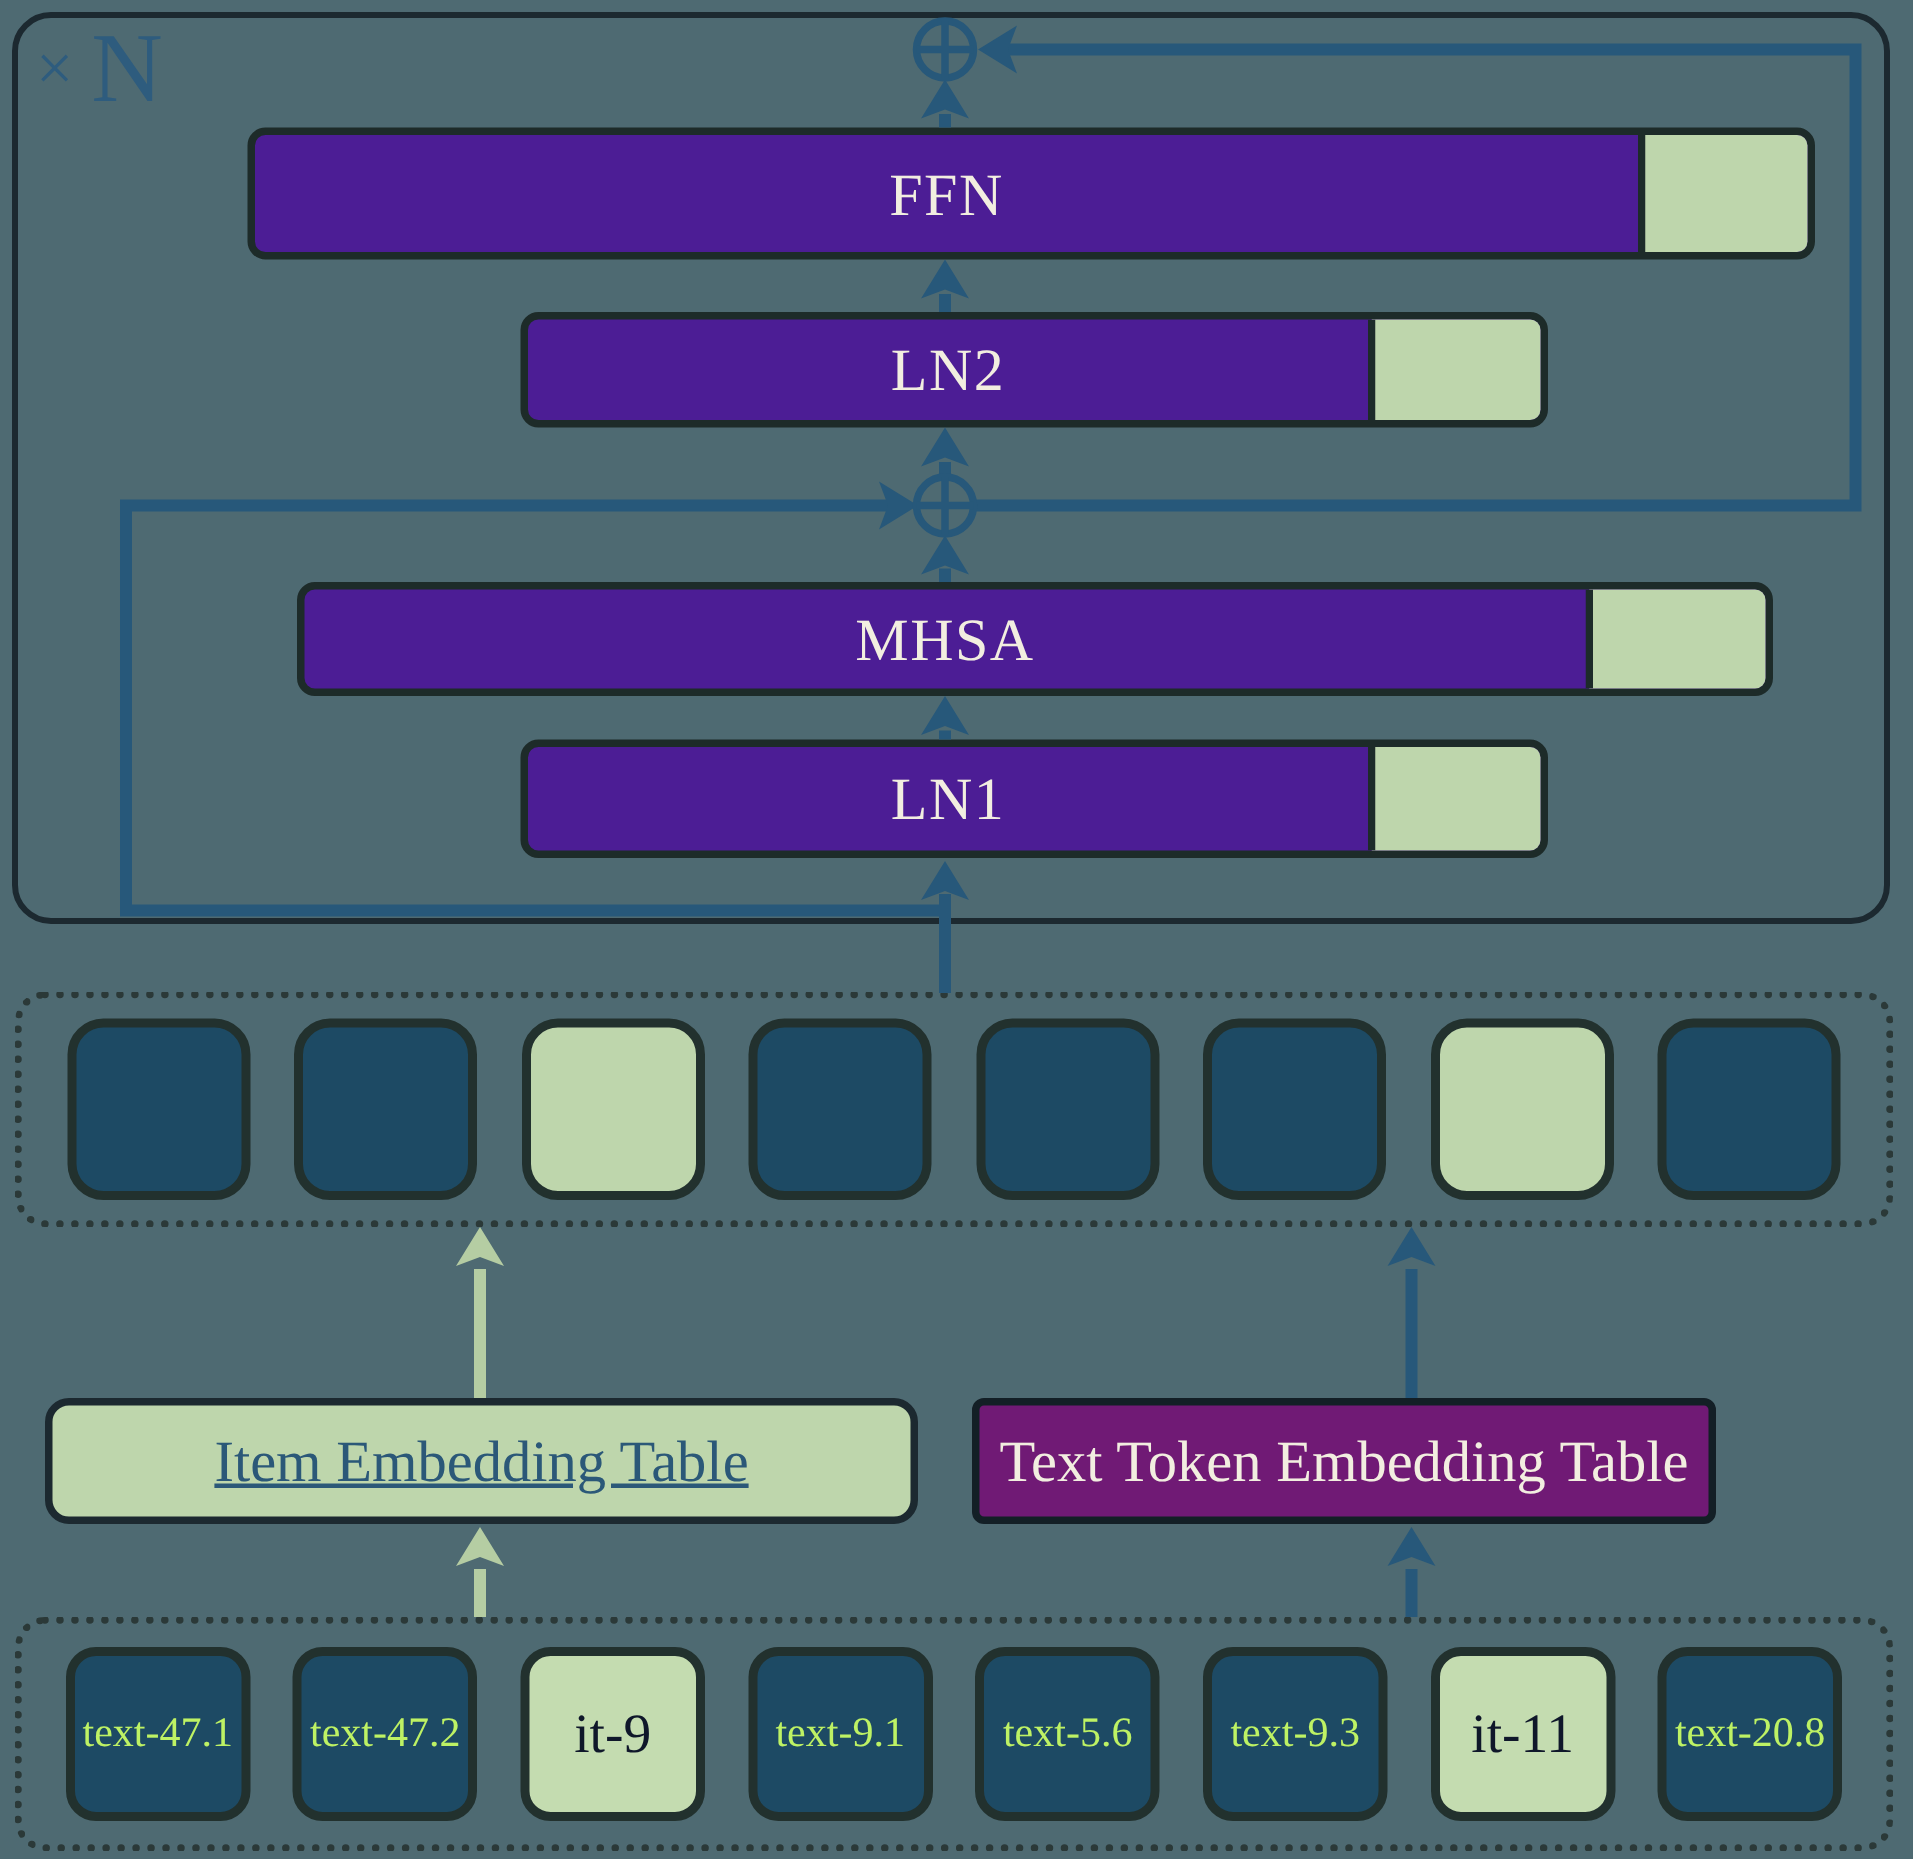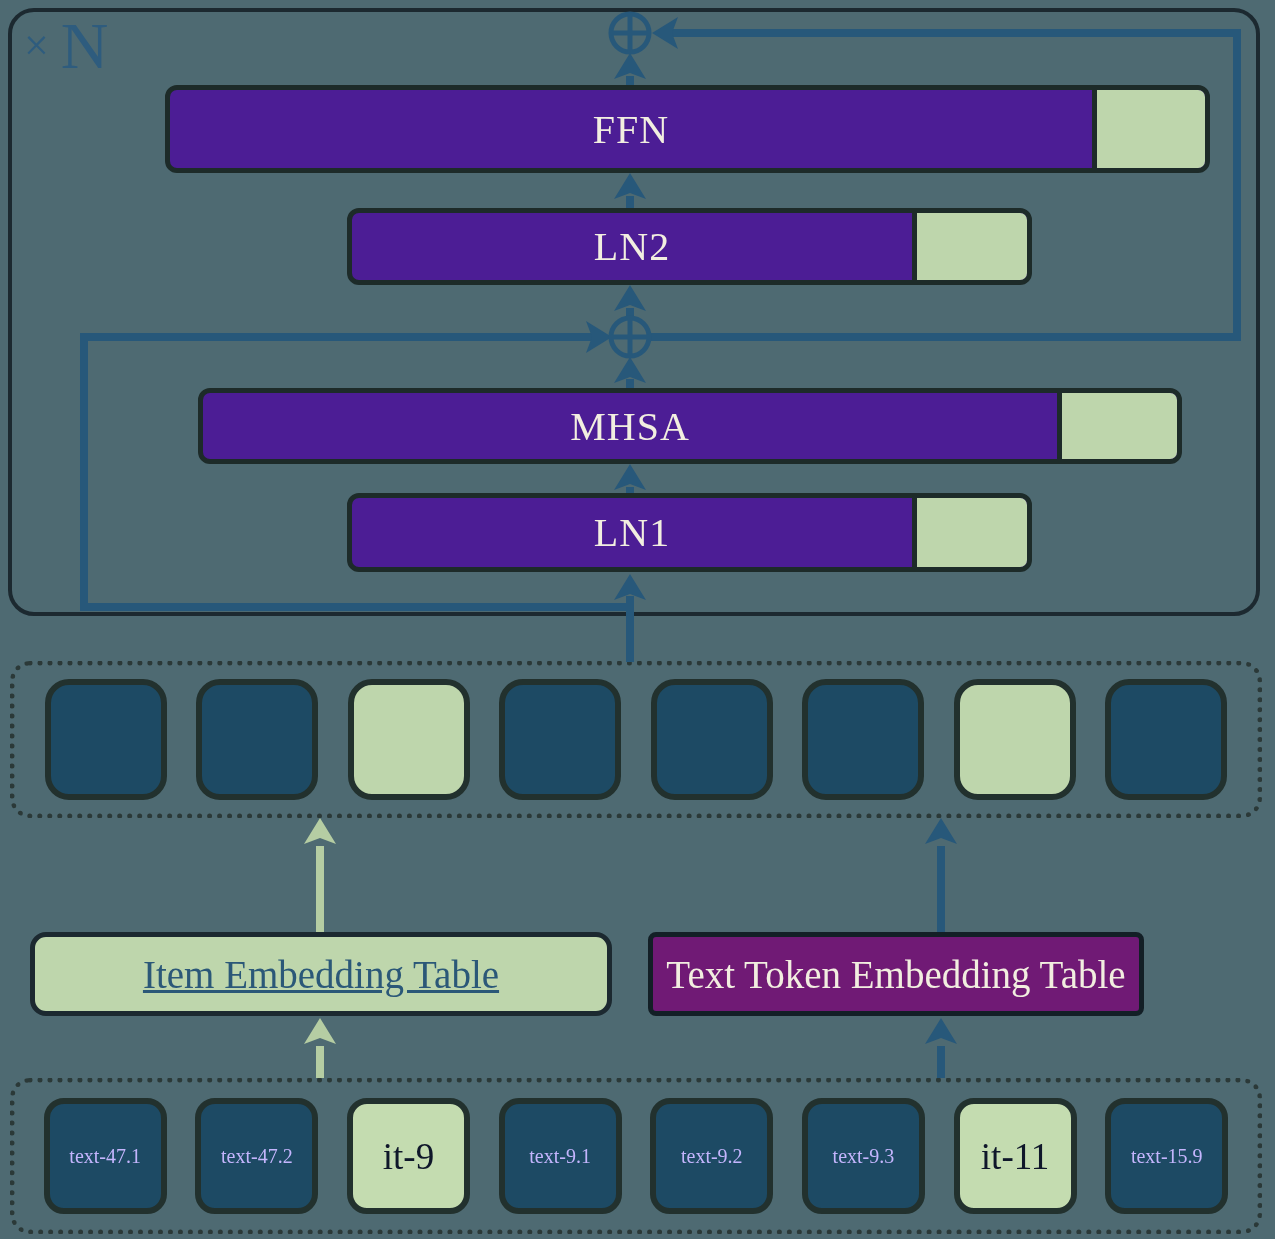--- a/index.html
+++ b/index.html
@@ -98,22 +98,22 @@
   }
   .sq.item { background: #BED6AC; }
   .tok {
     width: 123px; height: 116px;
     border: 6px solid #22312E;
     border-radius: 20px;
     background: #1D4A64;
     display: flex;
     align-items: center;
     justify-content: center;
-    color: #c4b5fd;
-    font-size: 20px;
+    color: #bef264;
+    font-size: 28px;
   }
   .tok.item {
     background: #C4DCB0;
     color: #0f172a;
     font-size: 37px;
   }
   
   .etable {
     position: absolute;
     top: 932px;
@@ -185,24 +185,24 @@
   </div>
   <div class="etable etable-text">
     <span>Text Token Embedding Table</span>
   </div>
 
   <div class="dotrow row-input">
     <div class="tok text">text-47.1</div>
     <div class="tok text">text-47.2</div>
     <div class="tok item">it-9</div>
     <div class="tok text">text-9.1</div>
-    <div class="tok text">text-9.2</div>
+    <div class="tok text">text-5.6</div>
     <div class="tok text">text-9.3</div>
     <div class="tok item">it-11</div>
-    <div class="tok text">text-15.9</div>
+    <div class="tok text">text-20.8</div>
   </div>
 
   <svg class="wires" viewBox="0 0 1275 1239" xmlns="http://www.w3.org/2000/svg">
     <g stroke="#27587A" stroke-width="8" fill="none">
 
       <path d="M 630 607 L 84 607 L 84 337 L 592 337"></path>
 
       <path d="M 650 337 L 1237 337 L 1237 33 L 672 33"></path>
 
       <path d="M 630 662 L 630 596"></path>

